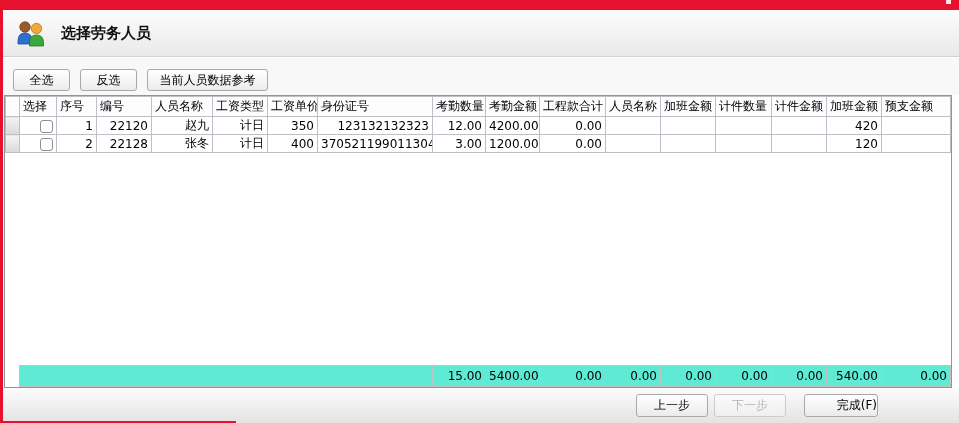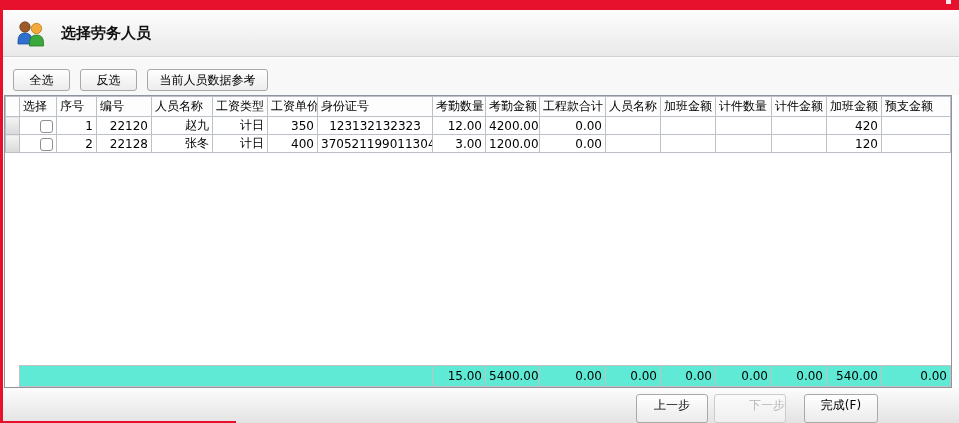--- a/index.html
+++ b/index.html
@@ -34,37 +34,37 @@
     background:#fff; border:1px solid #8f959c; }
   table.grid-table { width:100%; height:100%; border-collapse:collapse; table-layout:fixed; }
   .grid-table td, .grid-table th { border:1px solid #bcc0c7; font-weight:normal; font-size:12px;
     overflow:hidden; white-space:nowrap; padding:0 3px; }
   .grid-table tr.hdr td { height:20px; background:#fdfdfd; }
   .grid-table tr.data td { height:18px; background:#fff; }
   .ind { background:linear-gradient(#f4f4f4,#d9d9d9) !important; padding:0 !important; }
   .hdr .ind { background:#fdfdfd !important; }
   td.num { text-align:right; }
   td.ctr { text-align:right; }
-  td.lft { text-align:center; }
+  td.lft { text-align:right; }
   .checkbox { display:inline-block; width:13px; height:13px; border:1px solid #8f8f8f;
     border-radius:3px; background:#fff; vertical-align:middle; cursor:pointer; }
   tr.spacer td { border-left:none; border-right:none; border-top:none; border-bottom:none; background:#fff; }
   .grid-table tr.totals td { height:21px; background:#5eead4; text-align:right; border:1px solid #c2c2c2; }
   .grid-table tr.totals td.tind { background:#fff; border:none; }
 
   
   .footer { position:absolute; bottom:0; left:3px; right:0; height:35px;
     background:linear-gradient(#fcfcfc,#e3e3e3); }
-  .ft-btn { position:absolute; top:6px; height:29px; line-height:21px; text-align:center;
+  .ft-btn { position:absolute; top:6px; height:23px; line-height:21px; text-align:center;
     background:linear-gradient(#ffffff,#ebebeb); border:1px solid #a9a9a9; border-radius:3px;
     font-size:12px; color:#000; cursor:pointer; overflow:hidden; white-space:nowrap; }
   .ft-btn.f0 { left:633px; width:72px; }
   .ft-btn.f1 { left:711px; width:72px; color:#b4b4b4; border-color:#cccccc;
-    background:linear-gradient(#fbfbfb,#efefef); cursor:default;text-align:right; }
-  .ft-btn.f2 { left:801px; width:74px; }
+    background:linear-gradient(#fbfbfb,#efefef); cursor:default; }
+  .ft-btn.f2 { left:801px; width:74px;text-align:right; }
   .ft-btn.f3 { left:881px; width:72px; }
 </style>
 </head>
 <body>
 
 <div class="window">
 
   <div class="titlebar">
     <div class="titlebar-notch"></div>
   </div>

